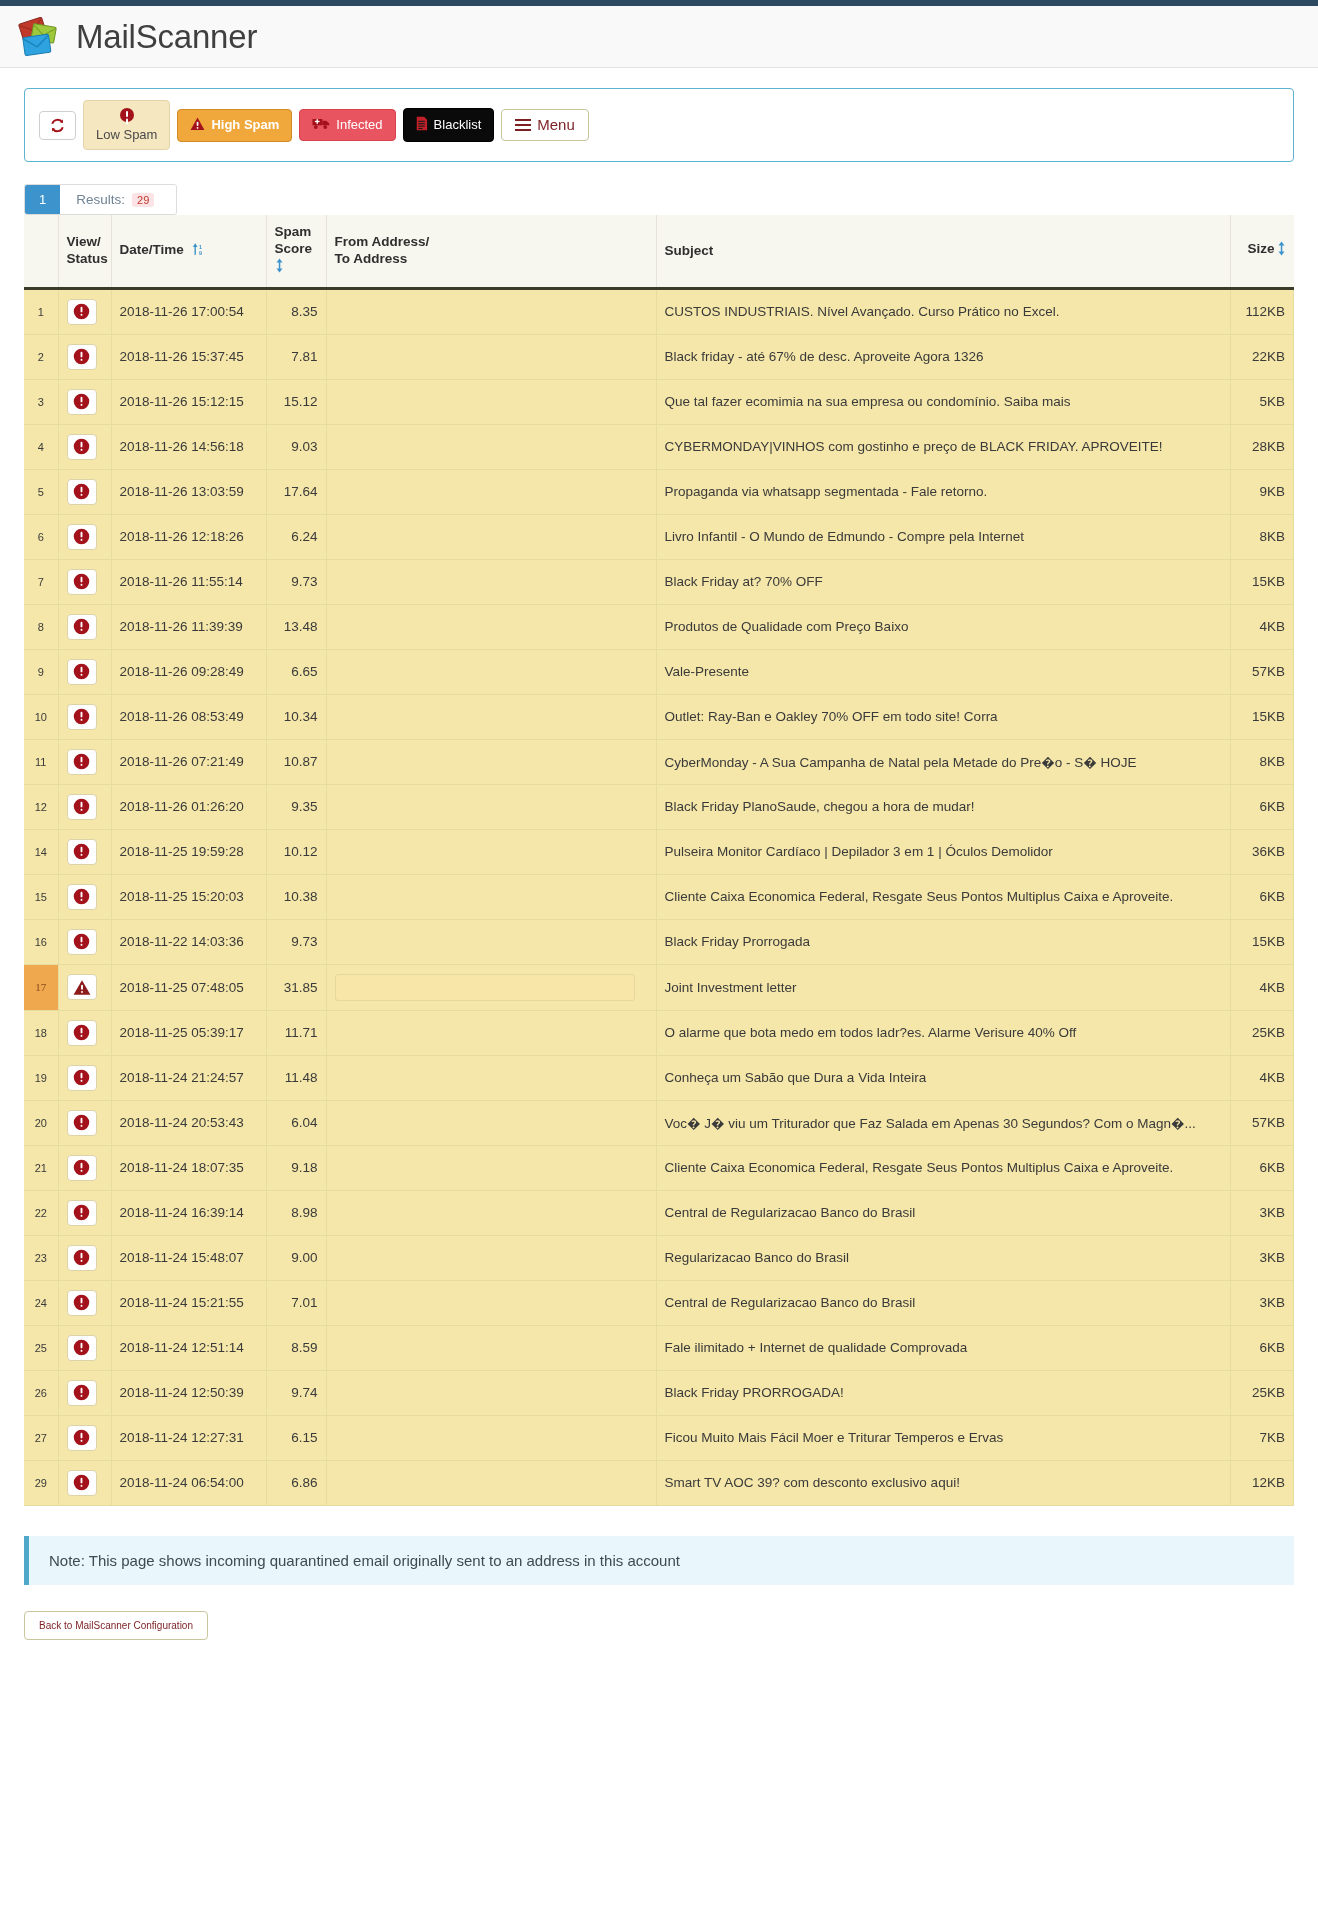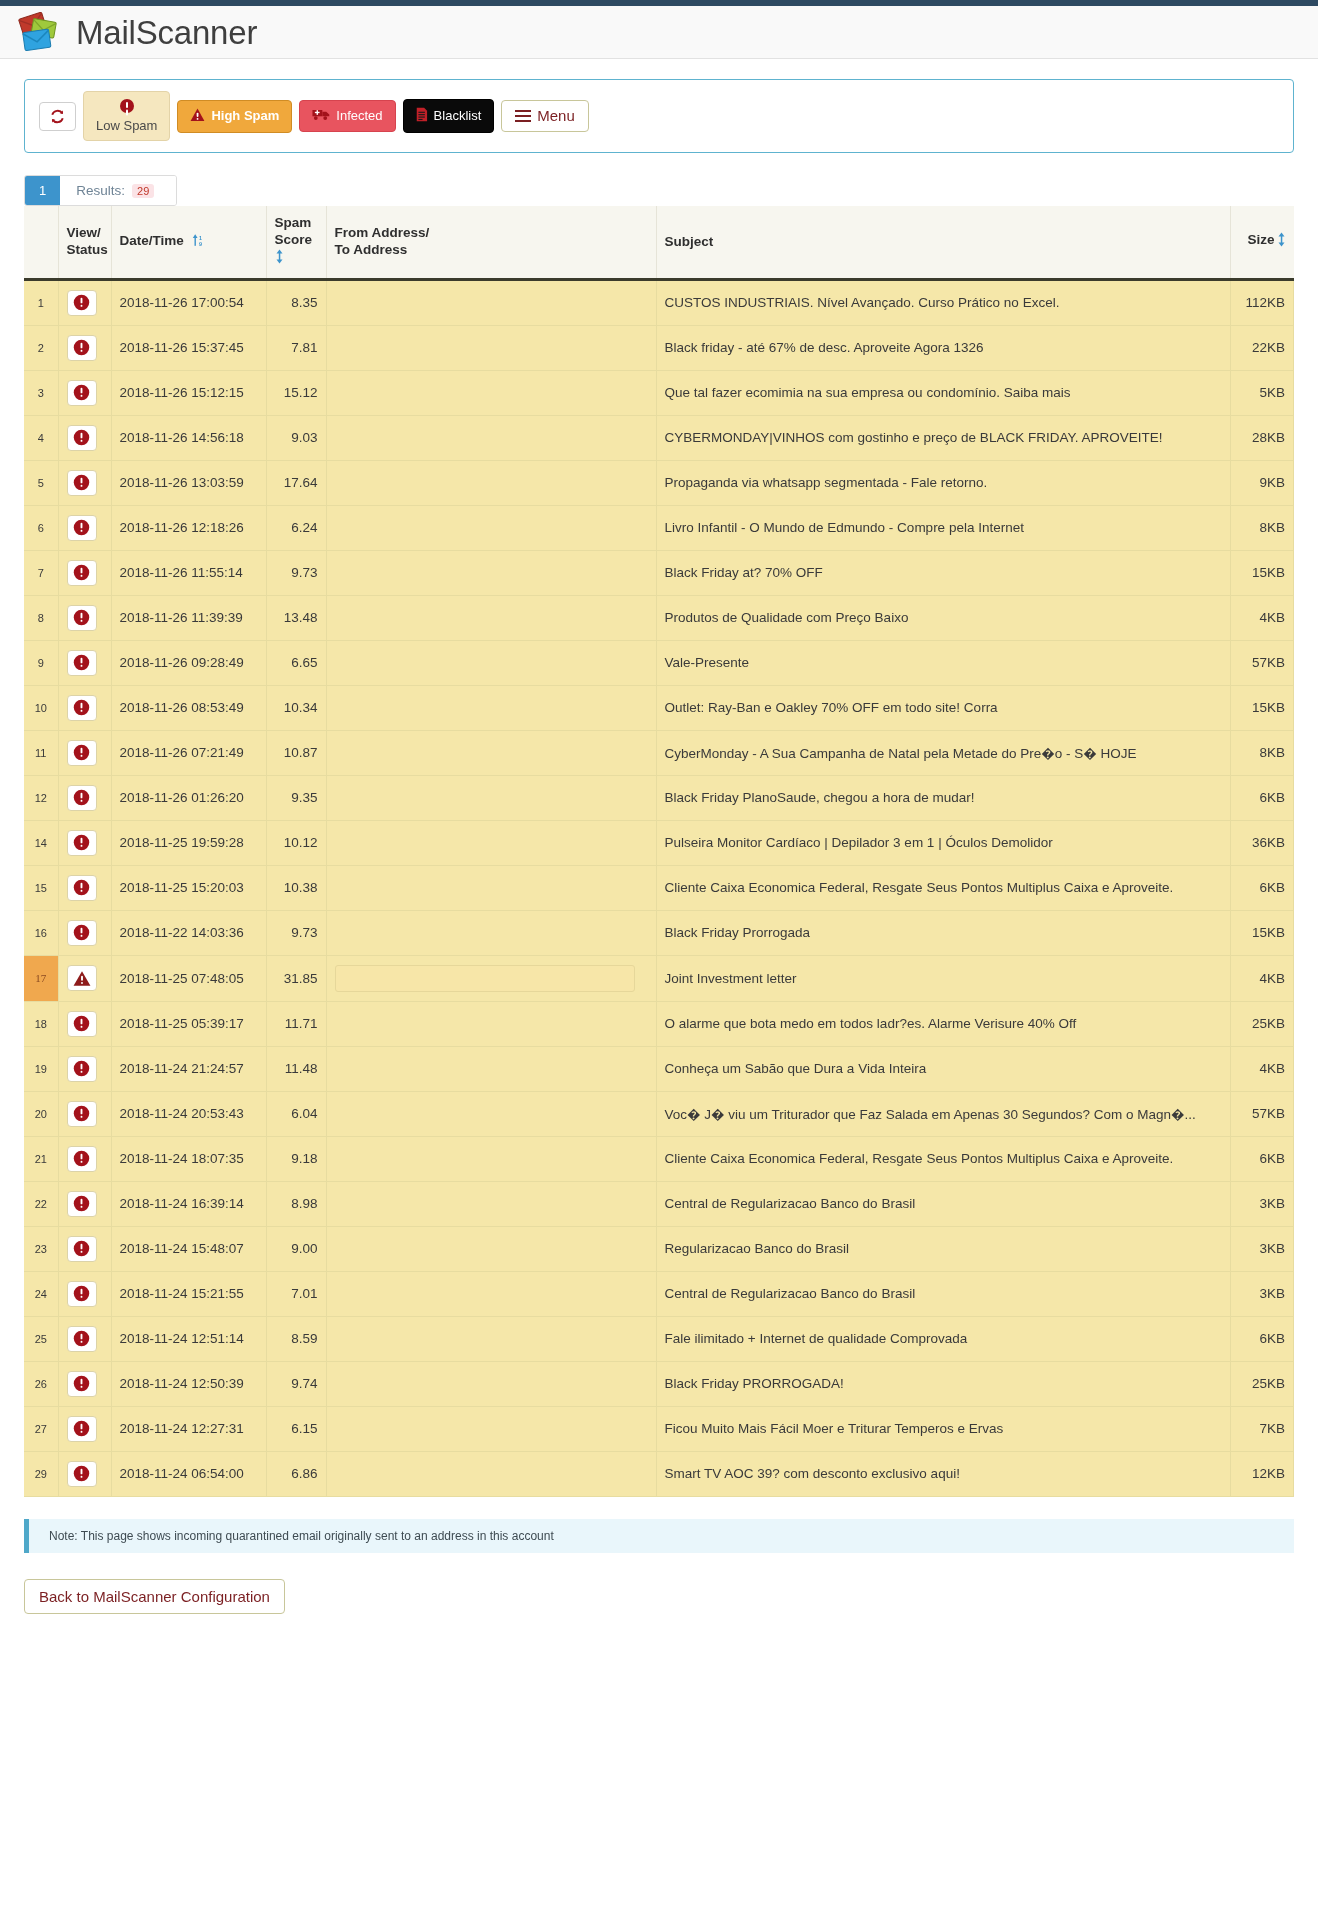--- a/index.html
+++ b/index.html
@@ -8,21 +8,21 @@
     width: 1318px;
     background: #ffffff;
     font-family: "Liberation Sans", sans-serif;
     color: #333333;
     -webkit-font-smoothing: antialiased;
   }
   .topstrip { height: 6px; background: #2e4a62; width:100%; }
 
   
   .app-header {
-    height: 53px;
+    height: 62px;
     background: #f9f9f9;
     border-bottom: 1px solid #e2e2e2;
     display: flex;
     align-items: center;
     padding-left: 18px;
   }
   .logo-wrap { width: 44px; height: 42px; position: relative; margin-right: 14px; flex: none; }
   .app-title {
     font-size: 33px;
     color: #3f3f3f;
@@ -156,31 +156,31 @@
   
   tr.selected td { background:#f0a84e; border-right-color:#e09b40; border-bottom-color:#e09b40; }
   tr.selected td.c-idx { background:#f0a84e; color:#8a4a22;font-family:Liberation Serif, serif; }
   tr.selected .fromfield {
     display:block; height:27px; background:#f7e6a8; border:1px solid #e6d79a; border-radius:3px;
     width: 96%;
   }
 
   
   .note {
-    margin-top: 22px;
+    margin-top: 30px;
     background:#e9f6fb;
     border-left: 5px solid #4fa8c9;
-    padding: 10px 20px;
-    font-size: 12px;
+    padding: 16px 20px;
+    font-size: 15px;
     color:#3e4b52;
   }
   .footer-actions { padding: 26px 0 28px 0; }
   .btn-back {
     background:#ffffff; border:1px solid #c8c69a; color:#7b1f22;
-    border-radius:4px; font-size:15px; padding:8px 14px; cursor:pointer;
+    border-radius:4px; font-size:10px; padding:8px 14px; cursor:pointer;
     font-family:"Liberation Sans", sans-serif;
   }
 </style>
 </head>
 <body>
 
 <div class="topstrip"></div>
 
 <div class="app-header">
   <div class="logo-wrap">

